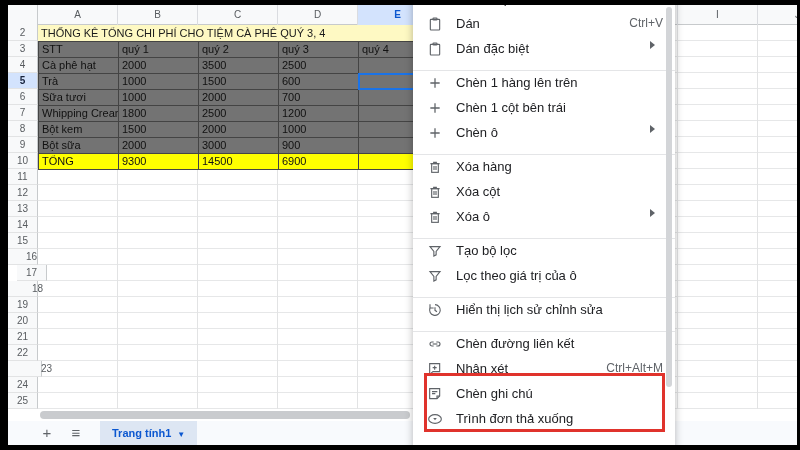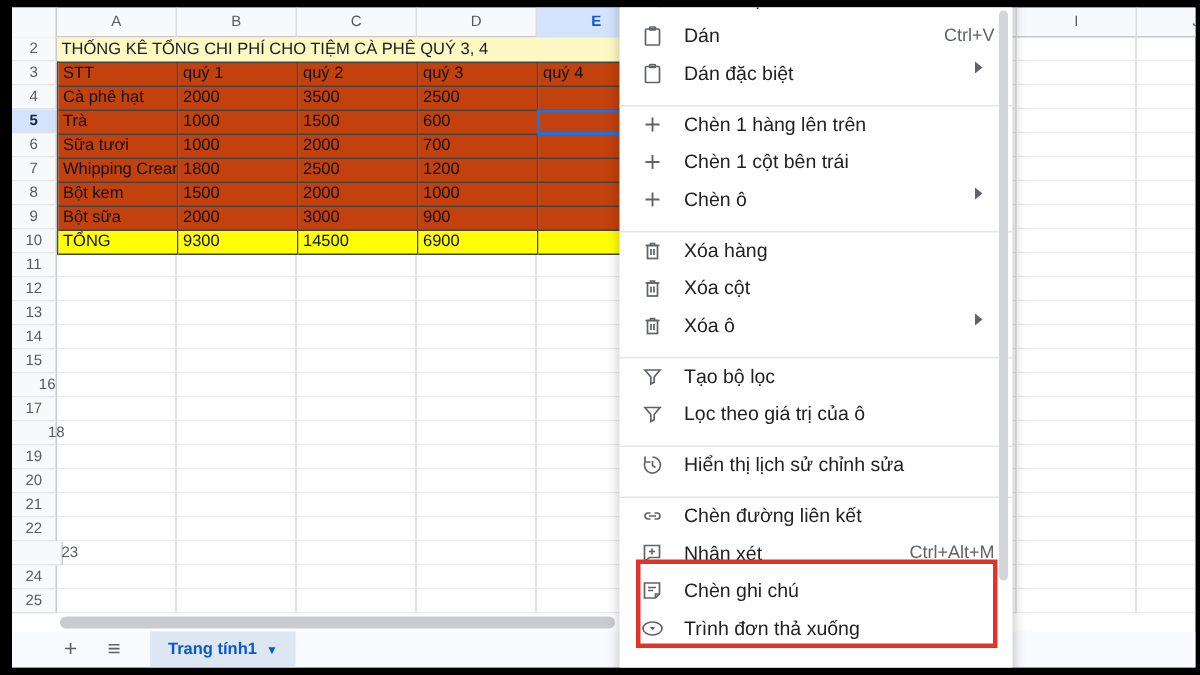--- a/index.html
+++ b/index.html
@@ -32,21 +32,21 @@
 
   
   .titlerow { position:absolute; left:30px; top:20px; width:400px; height:16px;
               background:#fef9c3; font-size:11px; line-height:16px; color:#1b1b1b;
               padding-left:3px; white-space:nowrap; overflow:hidden; }
   .dtable { position:absolute; left:30px; top:36px; border-top:1px solid #444;
             border-left:1px solid #444; }
   .trow  { display:flex; height:16px; }
   .tcell { width:80px; height:16px; line-height:15px; font-size:11px; color:#111;
            border-right:1px solid #444; border-bottom:1px solid #444;
-           padding:0 3px; white-space:nowrap; overflow:hidden; background:#c2410c; }
+           padding:0 3px; white-space:nowrap; overflow:hidden; background:#737373; }
   .trow.total .tcell { background:#ffff00; font-weight:normal; }
   .tnum { text-align:left; }
 
   
   .selcell { position:absolute; left:350px; top:68px; width:81px; height:17px;
              border:2px solid #1a73e8; background:transparent; }
 
   
   .hscroll { position:absolute; left:32px; top:406px; width:370px; height:8px;
              border-radius:4px; background:#c9cbce; }
@@ -110,21 +110,21 @@
       <div class="rownum" style="top: 100px;">7</div>
       <div class="rownum" style="top: 116px;">8</div>
       <div class="rownum" style="top: 132px;">9</div>
       <div class="rownum" style="top: 148px;">10</div>
       <div class="rownum" style="top: 164px;">11</div>
       <div class="rownum" style="top: 180px;">12</div>
       <div class="rownum" style="top: 196px;">13</div>
       <div class="rownum" style="top: 212px;">14</div>
       <div class="rownum" style="top: 228px;">15</div>
       <div class="rownum" style="top: 244px; text-align: right;">16</div>
-      <div class="rownum" style="top: 260px;">17</div>
+      <div class="rownum" style="top: 260px; margin-left: 9px;">17</div>
       <div class="rownum" style="top: 276px; padding-left: 24px;">18</div>
       <div class="rownum" style="top: 292px;">19</div>
       <div class="rownum" style="top: 308px;">20</div>
       <div class="rownum" style="top: 324px;">21</div>
       <div class="rownum" style="top: 340px;">22</div>
       <div class="rownum" style="top: 356px; padding-left: 33px;">23</div>
       <div class="rownum" style="top: 372px;">24</div>
       <div class="rownum" style="top: 388px;">25</div>
     </div>
 

